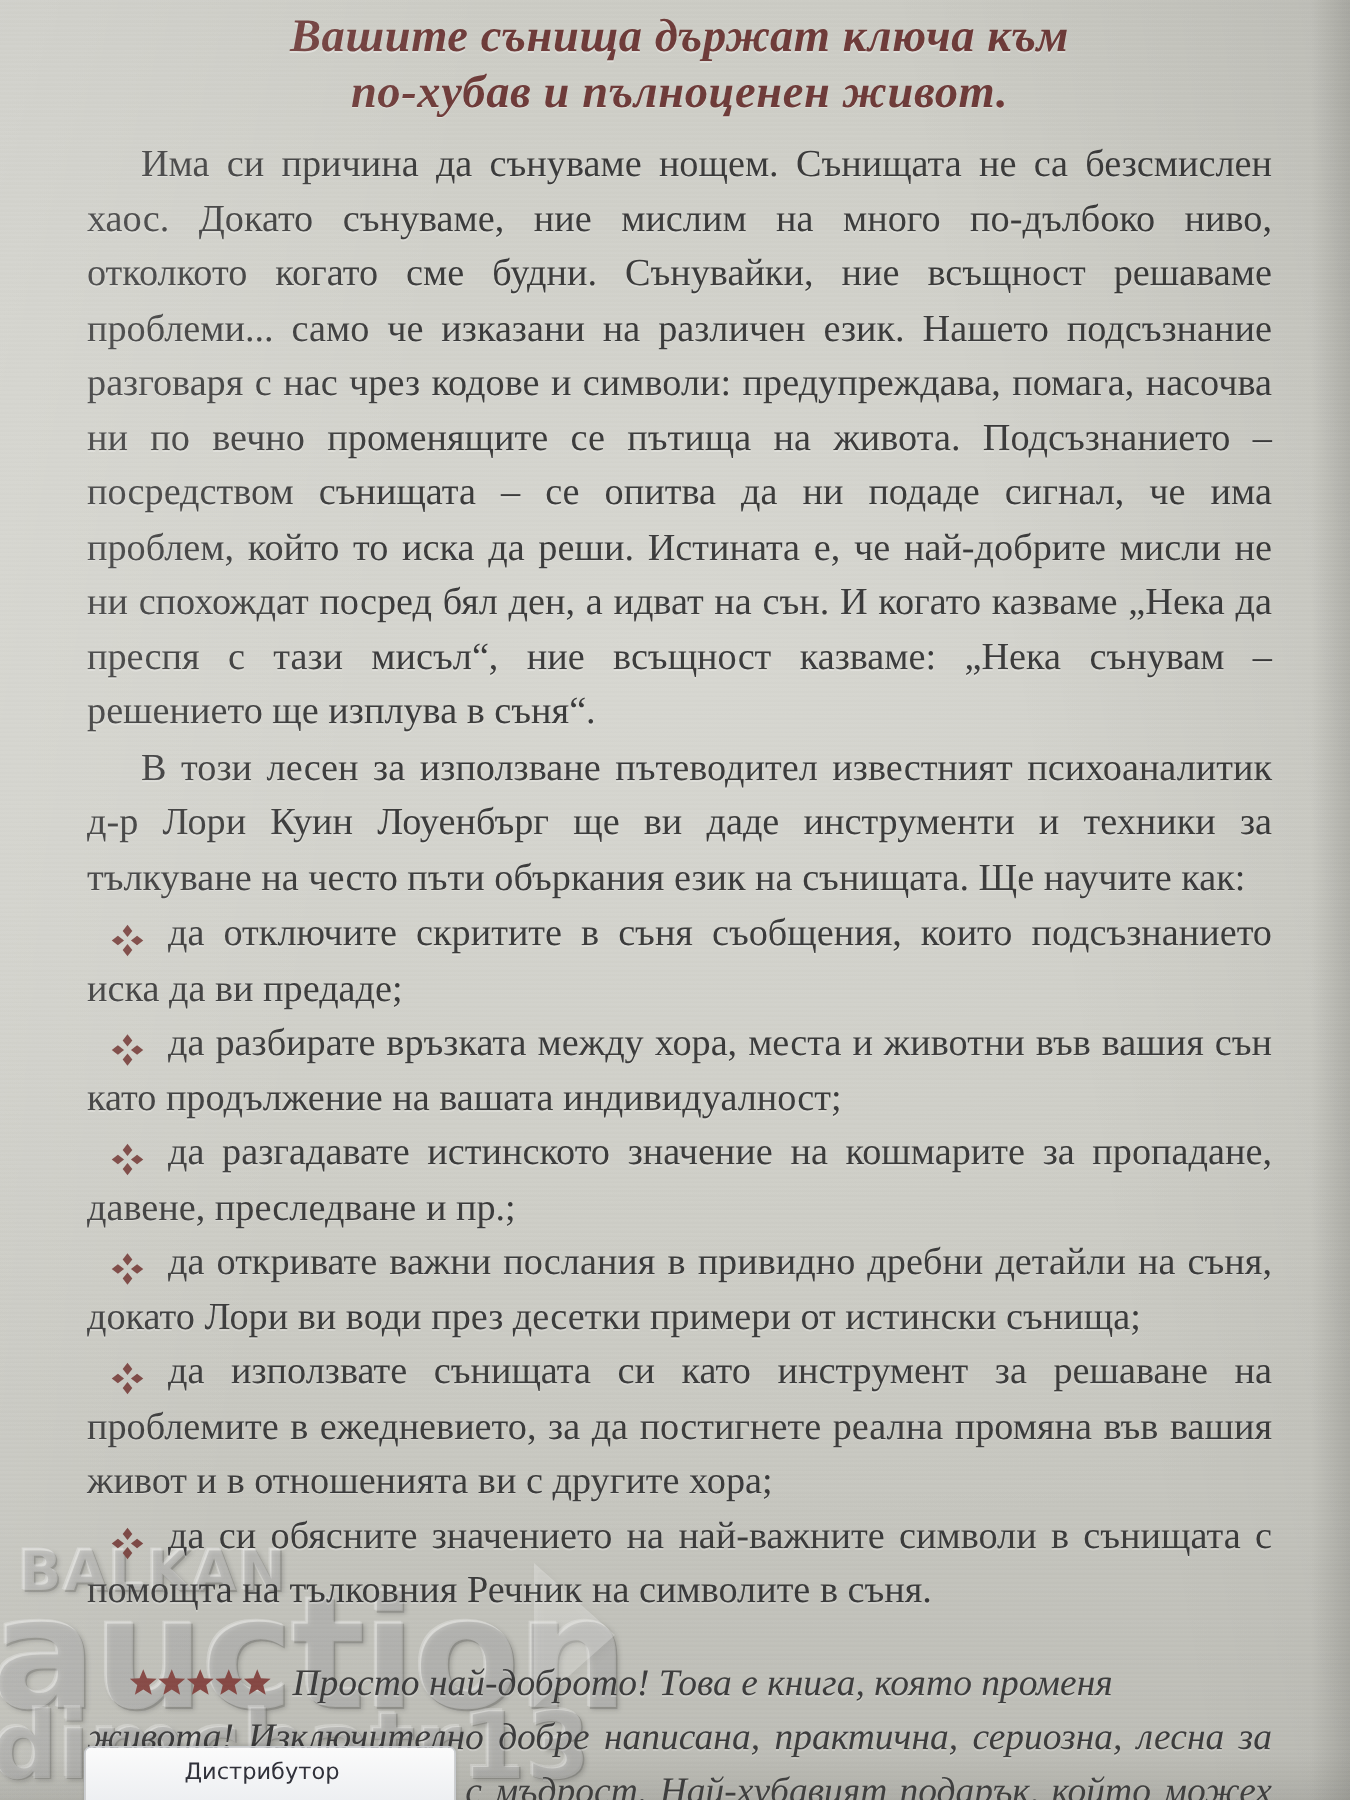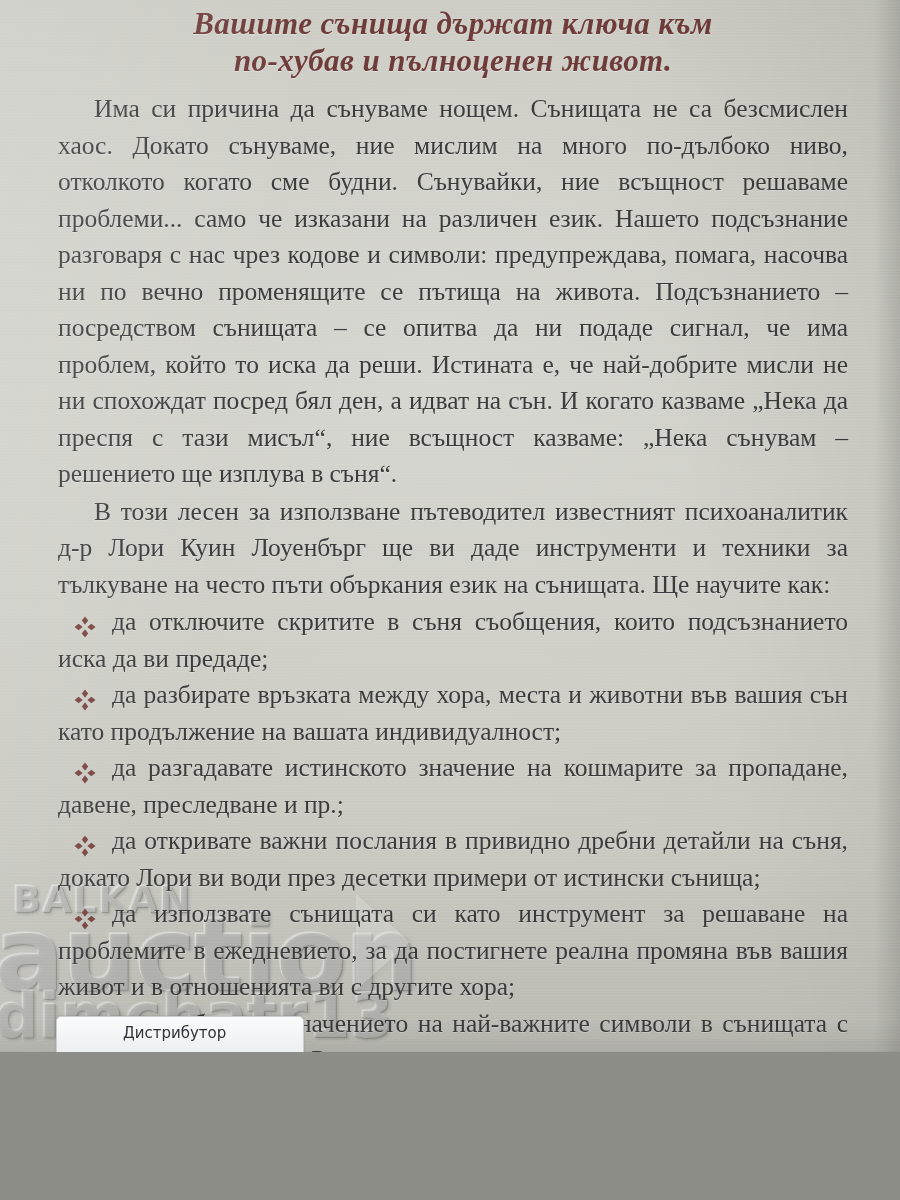--- a/index.html
+++ b/index.html
@@ -4,21 +4,21 @@
 <title>Book page scan</title>
 <style>
   html, body {
     margin: 0;
     padding: 0;
     background: #8d8d88;
   }
   .page {
     position: relative;
     width: 900px;
-    height: 1052px;
+    height: 1200px;
     overflow: hidden;
     background:
       radial-gradient(ellipse 900px 600px at 48% 36%, #d8d8d2 0%, #d0d0c9 55%, #c6c6bf 100%);
     font-family: "Liberation Serif", "DejaVu Serif", serif;
     color: #3a3a3a;
     box-sizing: border-box;
   }
   
   .page::before {
     content: "";

